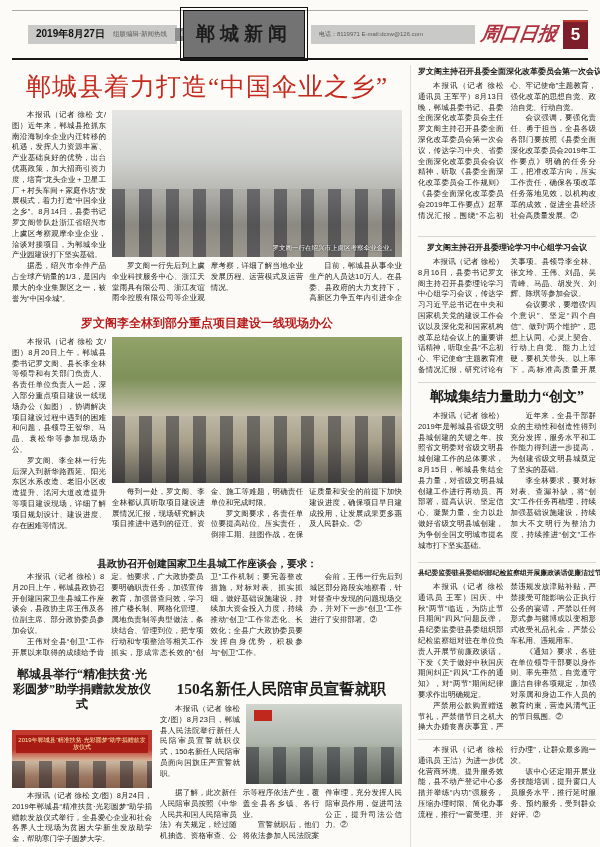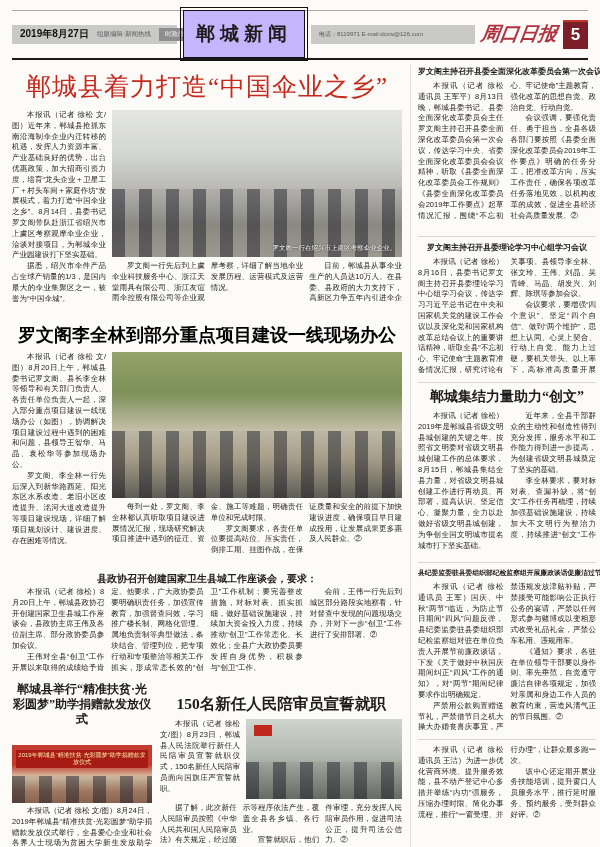--- a/index.html
+++ b/index.html
@@ -5,25 +5,25 @@
   html,body{margin:0;padding:0;background:#e8e6e0;}
   .page{
     width:600px;height:847px;margin:0 auto;background:#fcfbf7;
     box-sizing:border-box;padding:10px 12px 0 12px;overflow:hidden;
     font-family:"Liberation Sans",sans-serif;color:#1c1c1c;position:relative;
   }
   
   .nph{display:flex;align-items:center;gap:6px;height:38px;
        border-top:1px solid #aaa;border-bottom:2px solid #1a1a1a;padding:4px 0 5px 0;}
   .strip{background:#c9c9c7;height:19px;display:flex;align-items:center;gap:8px;padding:0 8px;}
-  .strip.left{flex:1;min-width:0;}
+  .strip.left{flex:1;min-width:0;margin-left:16px;}
   .h-date{font-size:10px;font-weight:bold;color:#111;white-space:nowrap;}
   .h-chip{font-size:6.5px;color:#58585a;white-space:nowrap;}
   .h-chip.dark{background:#8e8e8e;color:#f4f4f4;padding:2px 6px;}
-  .title-box{border:1.5px solid #111;outline:1px solid #111;outline-offset:2px;background:#c4b5fd;
+  .title-box{border:1.5px solid #111;outline:1px solid #111;outline-offset:2px;background:#737373;
        padding:10px 12px;font-family:"Liberation Serif",serif;font-size:19px;font-weight:600;
        letter-spacing:5px;white-space:nowrap;}
   .strip.right{width:148px;}
   .h-contact{font-size:6px;color:#5a5a5c;white-space:nowrap;overflow:hidden;}
   .masthead{color:#b03240;font-family:"Liberation Serif",serif;font-weight:bold;font-style:italic;
        font-size:19px;white-space:nowrap;transform:skewX(-8deg);}
   .pn{width:25px;height:27px;background:#7d1f2b;color:#fff;font-weight:bold;font-size:17px;
        display:flex;align-items:center;justify-content:center;border-top:2px solid #c0392b;}
   
   .content{display:flex;gap:8px;margin-top:5px;}
@@ -32,22 +32,22 @@
   
   .bodytxt{font-size:7.5px;line-height:10.8px;text-align:justify;word-break:break-all;color:#222;}
   .bodytxt p{margin:0;text-indent:2em;}
   .cols2{column-count:2;column-gap:7px;}
   .cols3{column-count:3;column-gap:6px;}
   .cols4{column-count:4;column-gap:7px;}
   .clip{overflow:hidden;}
   
   .lead-h{color:#c5281c;font-family:"Liberation Serif",serif;font-weight:normal;font-size:25px;
        text-align:center;letter-spacing:1px;margin:5px 0 7px 0;white-space:nowrap;}
-  .h2-black{color:#000000;font-family:"Liberation Serif",serif;font-weight:bold;font-size:18px;
-       text-align:center;margin:8px 0 5px 0;white-space:nowrap;}
+  .h2-black{color:#b91c1c;font-family:"Liberation Serif",serif;font-weight:bold;font-size:12px;
+       text-align:center;margin:0 0 5px 0;white-space:nowrap;}
   .kicker{font-size:10px;font-weight:bold;text-align:center;margin:6px 0 1px 0;color:#222;}
   .h2-mid{color:#111;font-family:"Liberation Serif",serif;font-weight:bold;font-size:18px;
        text-align:center;margin:0 0 5px 0;white-space:nowrap;}
   .h3-small{font-size:12px;font-weight:bold;line-height:15px;text-align:center;
        font-family:"Liberation Serif",serif;margin:0 0 18px 0;}
   .h3-mid{font-size:15.5px;font-weight:bold;text-align:center;font-family:Liberation Serif, serif;
        margin:12px 0 4px 0;white-space:nowrap;}
   .rh{font-size:8px;font-weight:bold;text-align:center;white-space:nowrap;
        font-family:"Liberation Serif",serif;margin:1px 0 4px 0;}
   .rh-big{font-size:14px;font-weight:bold;text-align:center;white-space:nowrap;

